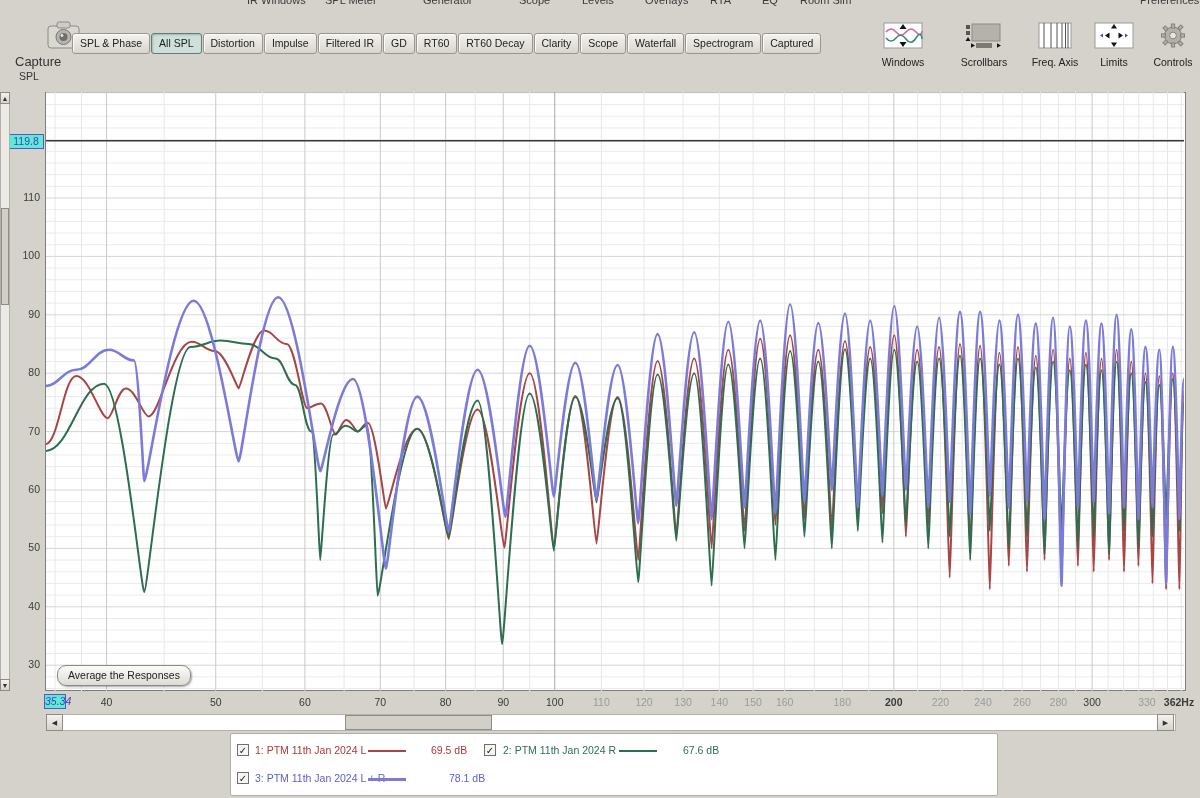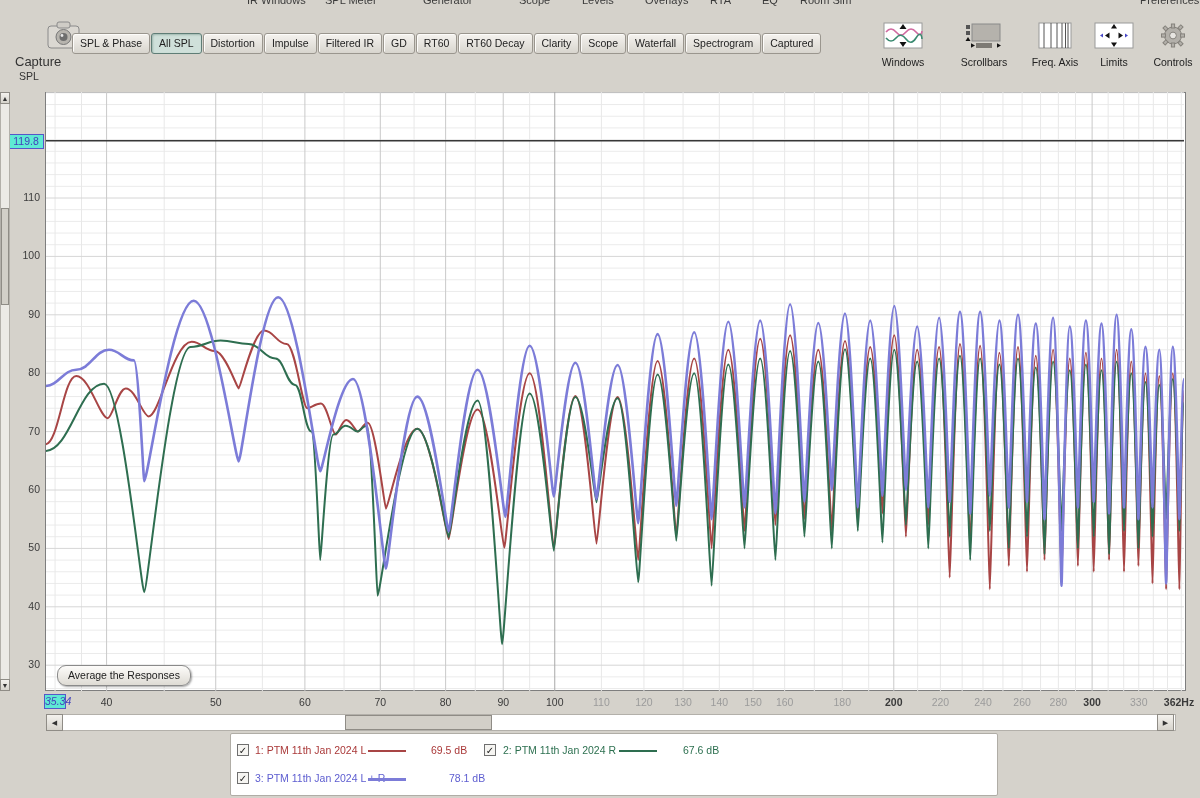--- a/index.html
+++ b/index.html
@@ -358,15 +358,15 @@
 <span class="xlab" style="left: 666.088px; top: 696px; color: rgb(155, 155, 155);">130</span>
 <span class="xlab" style="left: 702.335px; top: 696px; color: rgb(155, 155, 155);">140</span>
 <span class="xlab" style="left: 736.081px; top: 696px; color: rgb(155, 155, 155);">150</span>
 <span class="xlab" style="left: 767.648px; top: 696px; color: rgb(155, 155, 155);">160</span>
 <span class="xlab" style="left: 825.258px; top: 696px; color: rgb(155, 155, 155);">180</span>
 <span class="xlab" style="left: 876.792px; top: 696px; color: rgb(58, 58, 58); font-weight: bold;">200</span>
 <span class="xlab" style="left: 923.41px; top: 696px; color: rgb(155, 155, 155);">220</span>
 <span class="xlab" style="left: 965.969px; top: 696px; color: rgb(155, 155, 155);">240</span>
 <span class="xlab" style="left: 1005.12px; top: 696px; color: rgb(155, 155, 155);">260</span>
 <span class="xlab" style="left: 1041.37px; top: 696px; color: rgb(155, 155, 155);">280</span>
-<span class="xlab" style="left: 1075.11px; top: 696px; color: rgb(58, 58, 58); font-weight: bold;">300</span>
-<span class="xlab" style="left: 1121.73px; top: 696px; color: rgb(155, 155, 155);">330</span>
+<span class="xlab" style="left: 1075.11px; top: 696px; color: rgb(58, 58, 58); font-weight: normal;">300</span>
+<span class="xlab" style="left: 1121.73px; top: 696px; color: rgb(155, 155, 155); text-align: right;">330</span>
 <span class="xlab" style="left: 1162px; top: 696px; color: rgb(58, 58, 58); font-weight: bold;">362Hz</span>
 
 </body></html>

